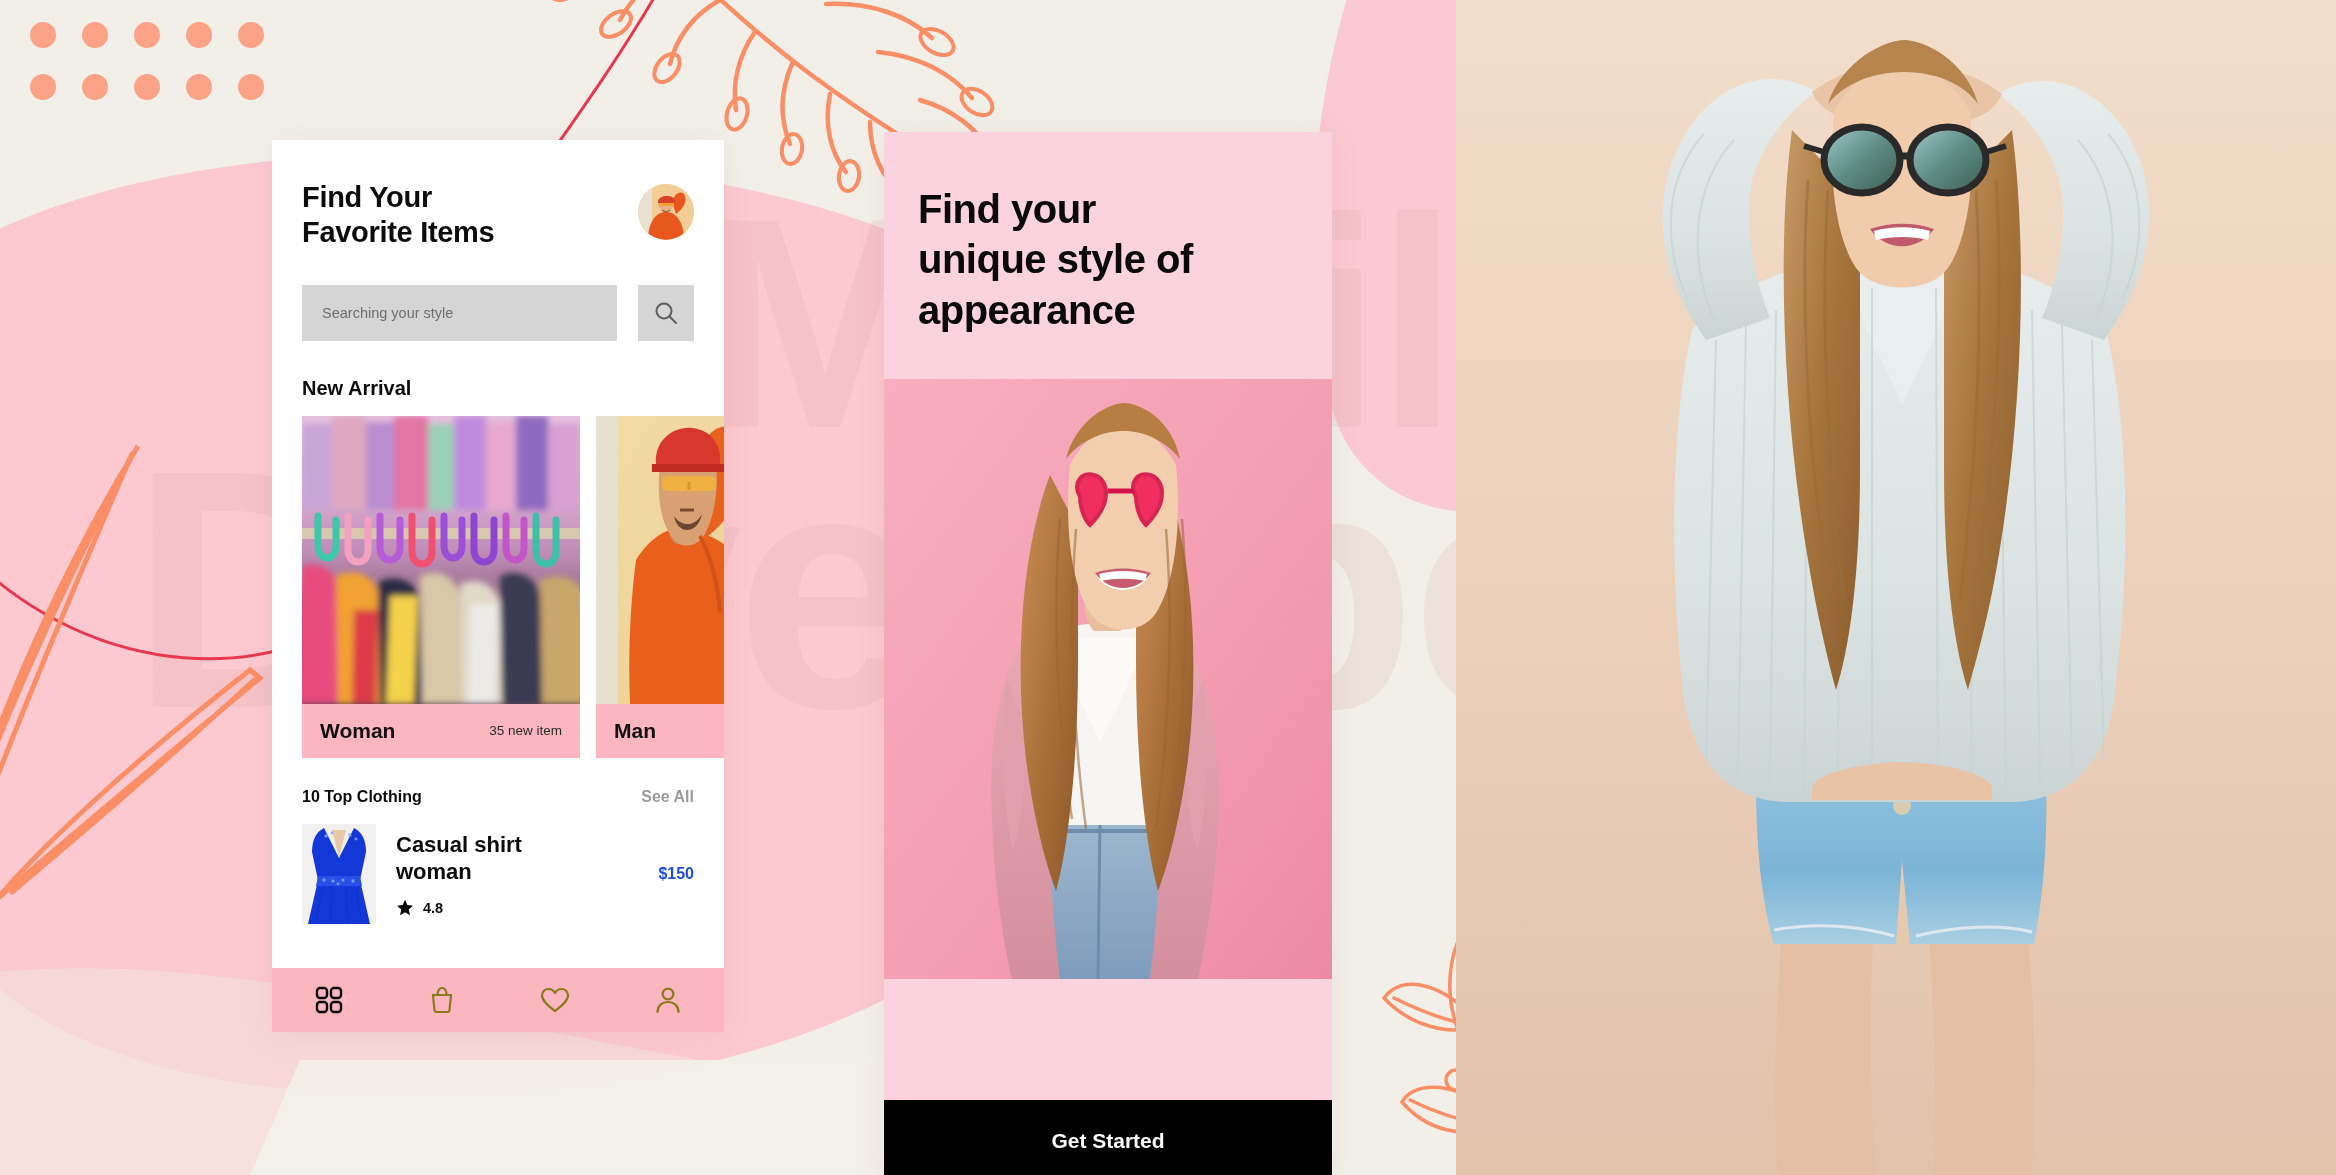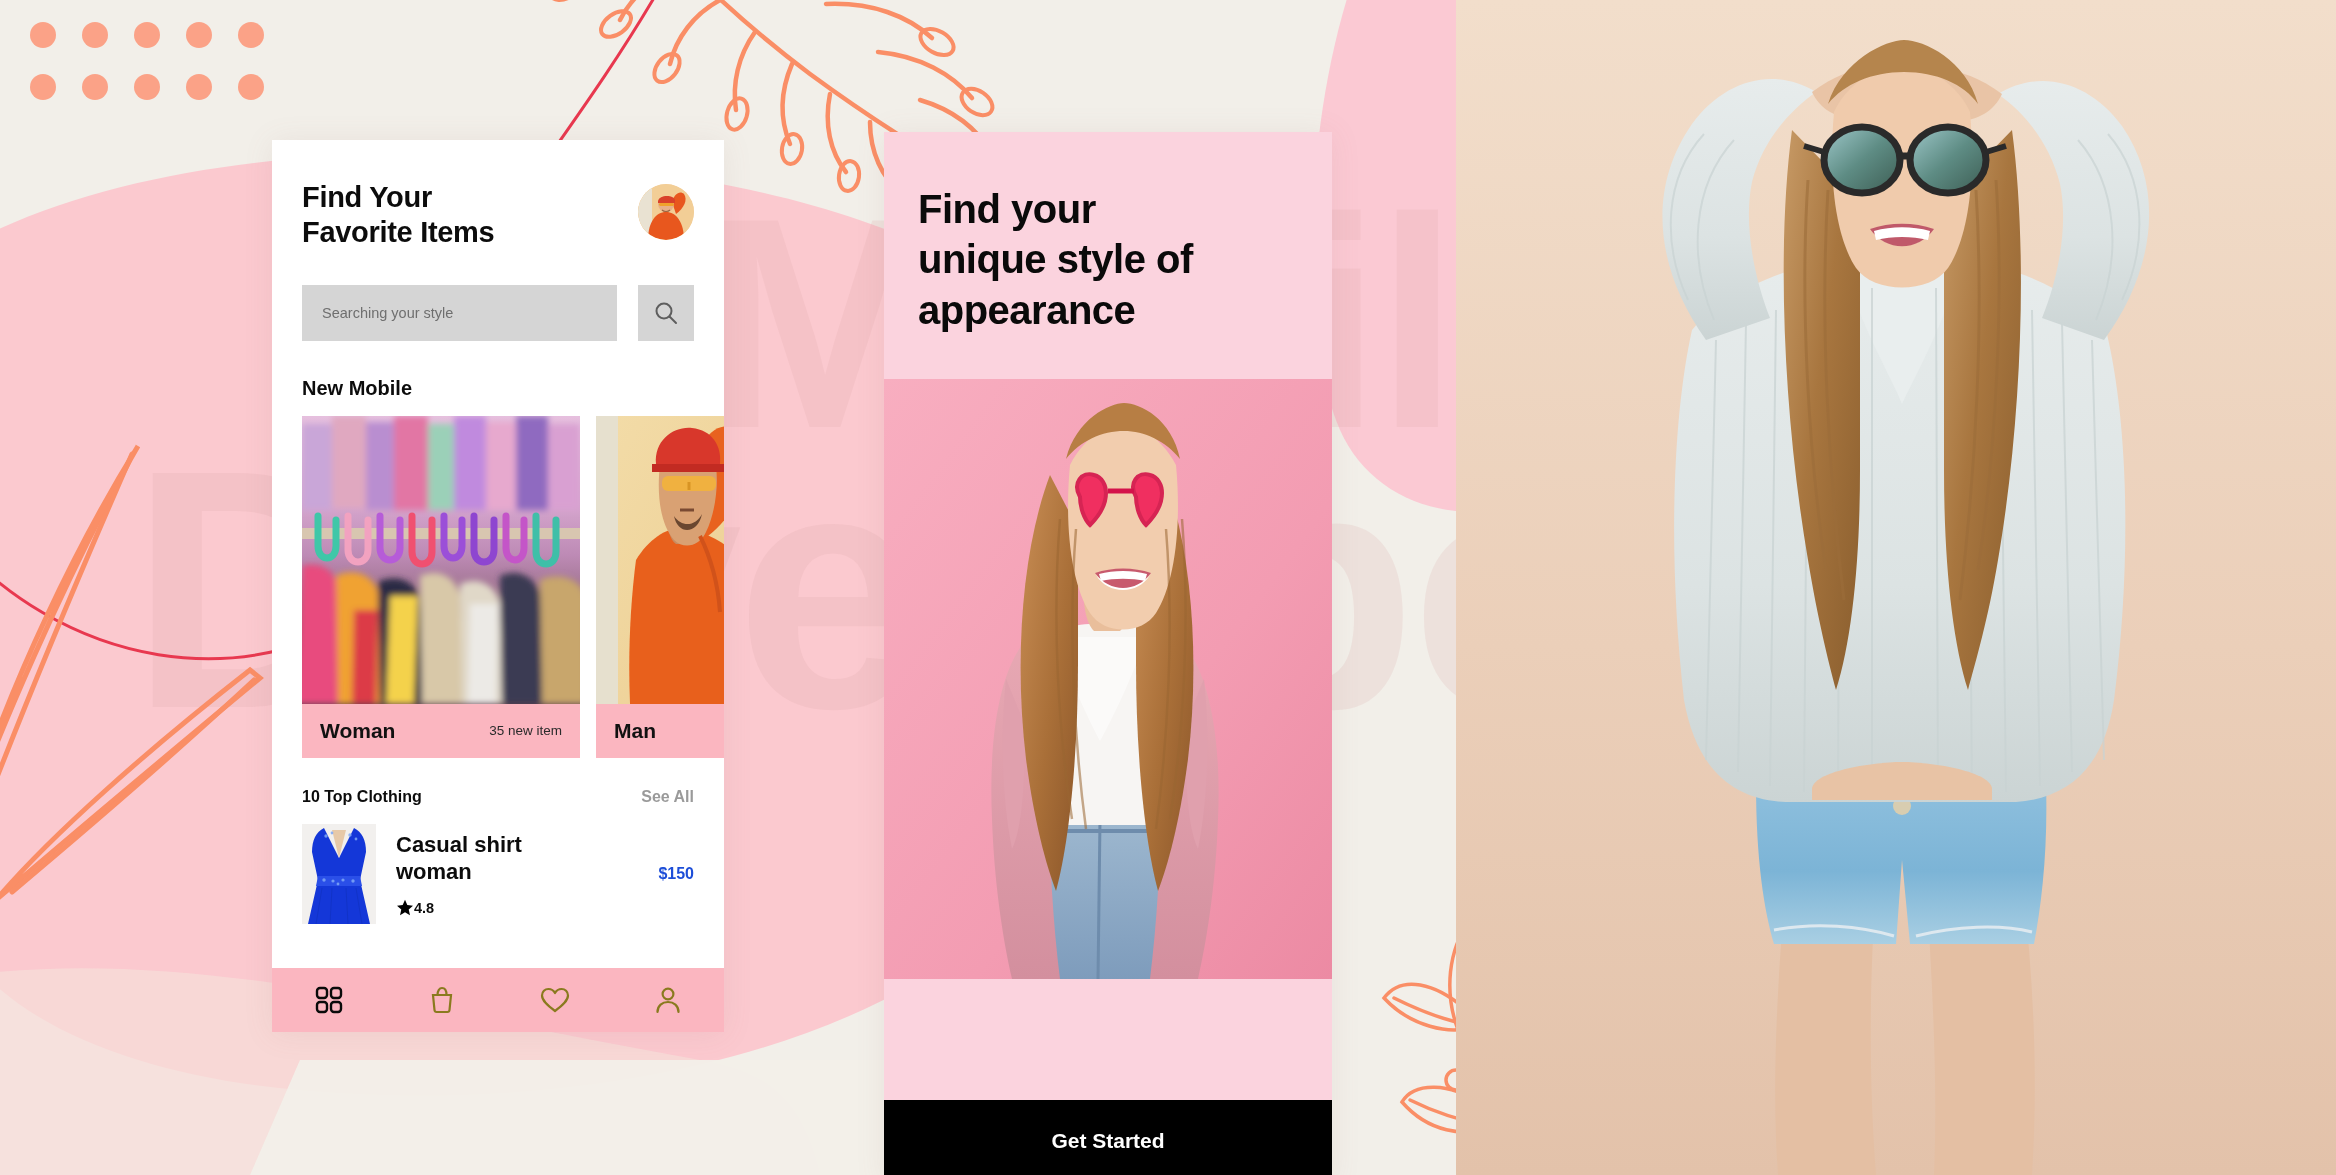--- a/index.html
+++ b/index.html
@@ -85,21 +85,21 @@
   .cat-count { font-size:13.5px; color:#2B2B2B; }
 
   .top-head { margin:30px 30px 0 30px; display:flex; align-items:baseline; justify-content:space-between; }
   .top-title { font-size:16px; font-weight:700; color:#0C0C0C; }
   .see-all { font-size:16px; font-weight:600; color:#9A9A9A; cursor:pointer; }
 
   .prod-row { margin:18px 30px 0 30px; display:flex; align-items:center; gap:20px; }
   .prod-thumb { width:74px; height:100px; flex:none; overflow:hidden; background:#F1F1F1; position:relative; }
   .prod-mid { flex:1; }
   .prod-name { font-size:22px; font-weight:700; color:#0C0C0C; line-height:1.25; max-width:170px; }
-  .prod-rate { margin-top:13px; display:flex; align-items:center; }
+  .prod-rate { margin-top:13px; display:flex; align-items:center; gap:9px; }
   .prod-rate .num { font-size:14.5px; font-weight:700; color:#0C0C0C; }
   .prod-price { font-size:16px; font-weight:700; color:#1d4ed8; }
 
   .tabbar {
     position:absolute; left:0; bottom:0; width:100%; height:64px; background:#FBB6C0;
     display:flex; align-items:center; justify-content:space-around;
   }
   .tabbar .tab { cursor:pointer; display:flex; align-items:center; justify-content:center; width:46px; height:46px; }
 
   
@@ -465,21 +465,21 @@
     <div class="p1-search">
       <input class="search-field" type="text" placeholder="Searching your style" style="">
       <button class="search-btn">
         <svg width="26" height="26" viewBox="0 0 26 26" fill="none" stroke="#5E5E5E" stroke-width="2">
           <circle cx="11" cy="11" r="7.5"></circle>
             <path d="M 16.5 16.5 L 23 23" stroke-linecap="round"></path>
         </svg>
       </button>
     </div>
 
-    <div class="p1-sec-title">New Mobile</div>
+    <div class="p1-sec-title">New Arrival</div>
 
     <div class="cards-row">
 
       <div class="cat-card">
         <div class="cat-img">
           <svg viewBox="0 0 278 288" preserveAspectRatio="xMidYMid slice" width="278" height="288">
             <defs>
               <linearGradient id="rackBg" x1="0" y1="0" x2="0" y2="1">
                 <stop offset="0%" stop-color="#E6C0DE"></stop>
                   <stop offset="30%" stop-color="#D6A7CE"></stop>

